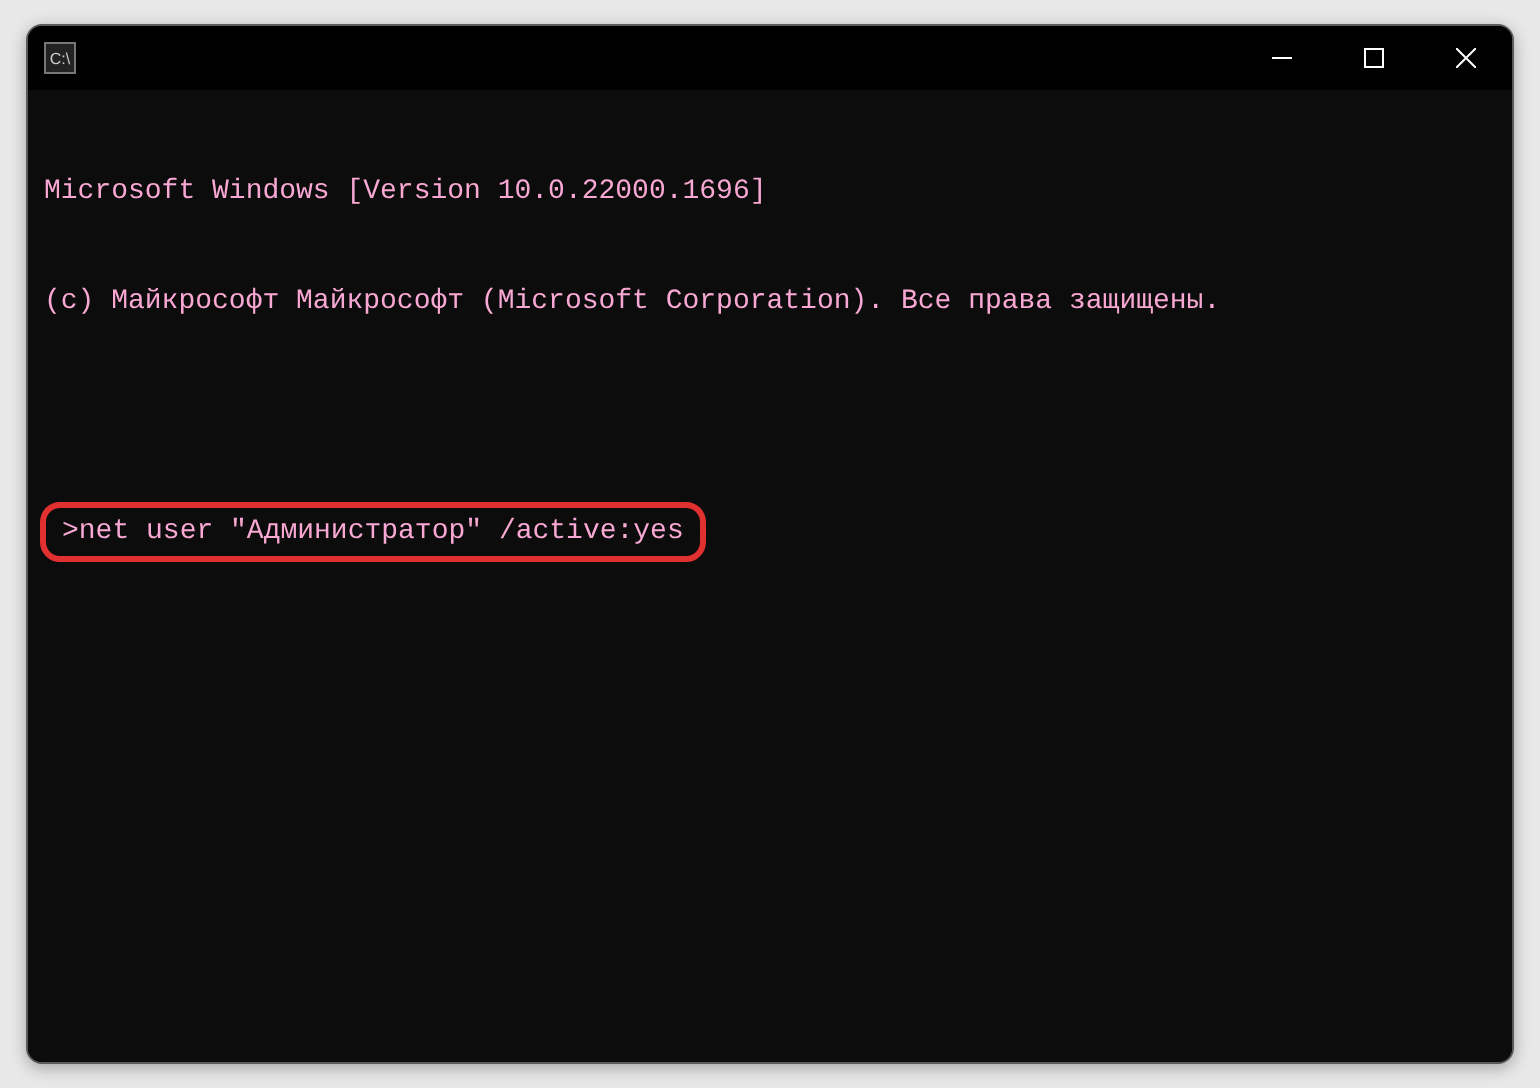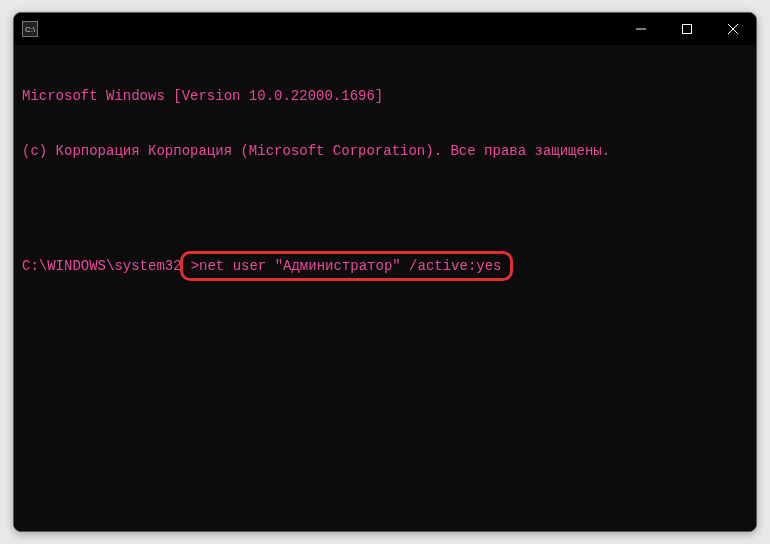--- a/index.html
+++ b/index.html
@@ -54,21 +54,21 @@
       display: flex;
       align-items: center;
       justify-content: center;
       color: #fff;
       font-size: 10px;
       cursor: pointer;
     }
     .terminal {
       flex: 1;
       background: #0c0c0c;
-      color: #ec4899;
+      color: #f9a8d4;
       font-family: Consolas, "Courier New", monospace;
       font-size: 14px;
       line-height: 1.3;
       padding: 6px 8px;
       white-space: pre-wrap;
       overflow: hidden;
     }
     .prompt-line {
       display: flex;
       align-items: center;
@@ -104,20 +104,19 @@
       <div class="titlebar-btn close">
         <svg width="10" height="10" viewBox="0 0 10 10">
             <line x1="0" y1="0" x2="10" y2="10" stroke="#fff" stroke-width="1"></line>
             <line x1="10" y1="0" x2="0" y2="10" stroke="#fff" stroke-width="1"></line>
           </svg>
       </div>
     </div>
   </div>
   <div class="terminal">
     <div>Microsoft Windows [Version 10.0.22000.1696]</div>
-    <div>(c) Корпорация Корпорация (Microsoft Corporation). Все права защищены.</div>
+    <div>(c) Майкрософт Майкрософт (Microsoft Corporation). Все права защищены.</div>
     <div class="blank-line"></div>
     <div class="prompt-line">
-      <span>C:\WINDOWS\system32</span>
       <span class="highlight-box"><span>&gt;</span><span>net user "Администратор" /active:yes</span></span>
     </div>
   </div>
 </div>
 
 </body></html>

